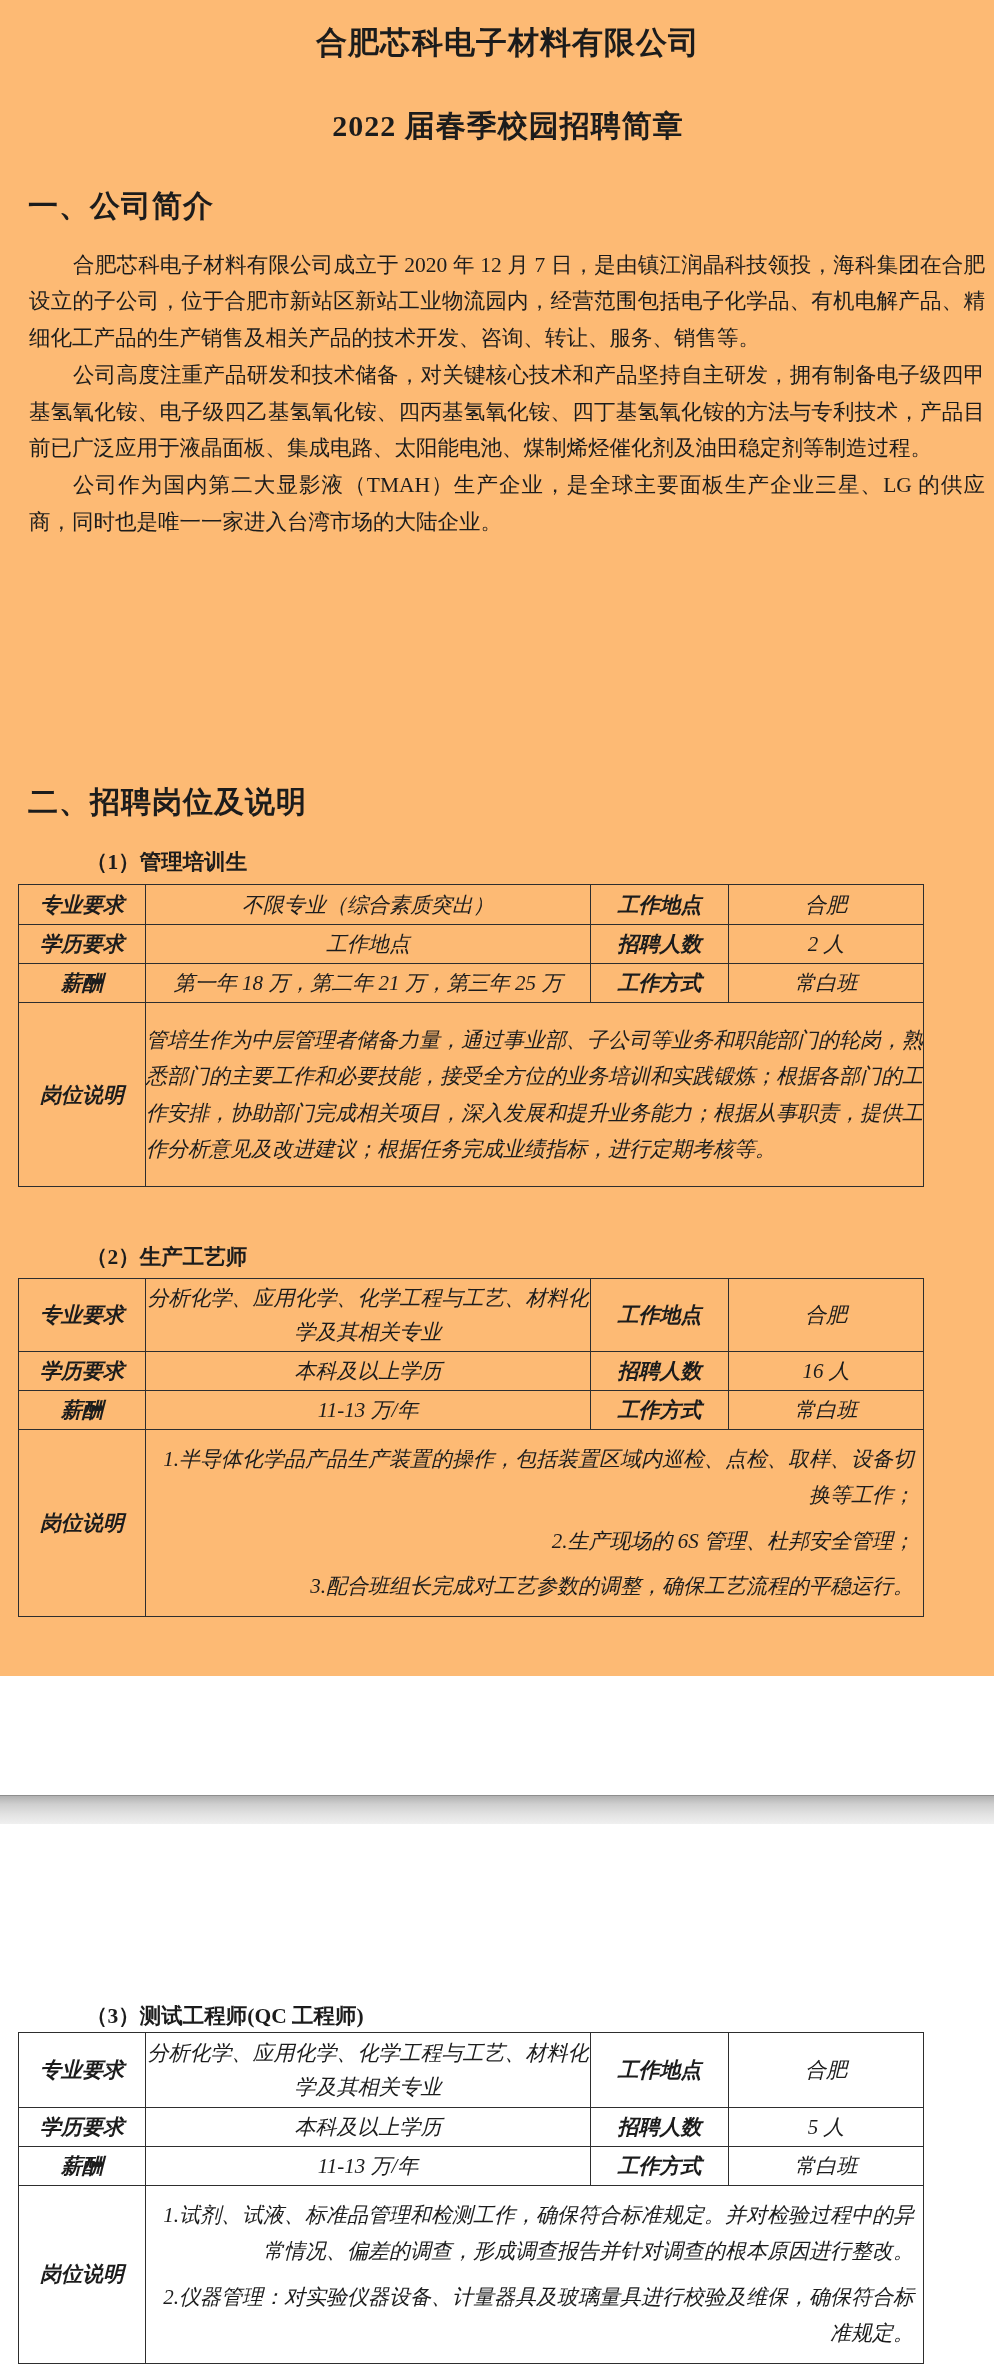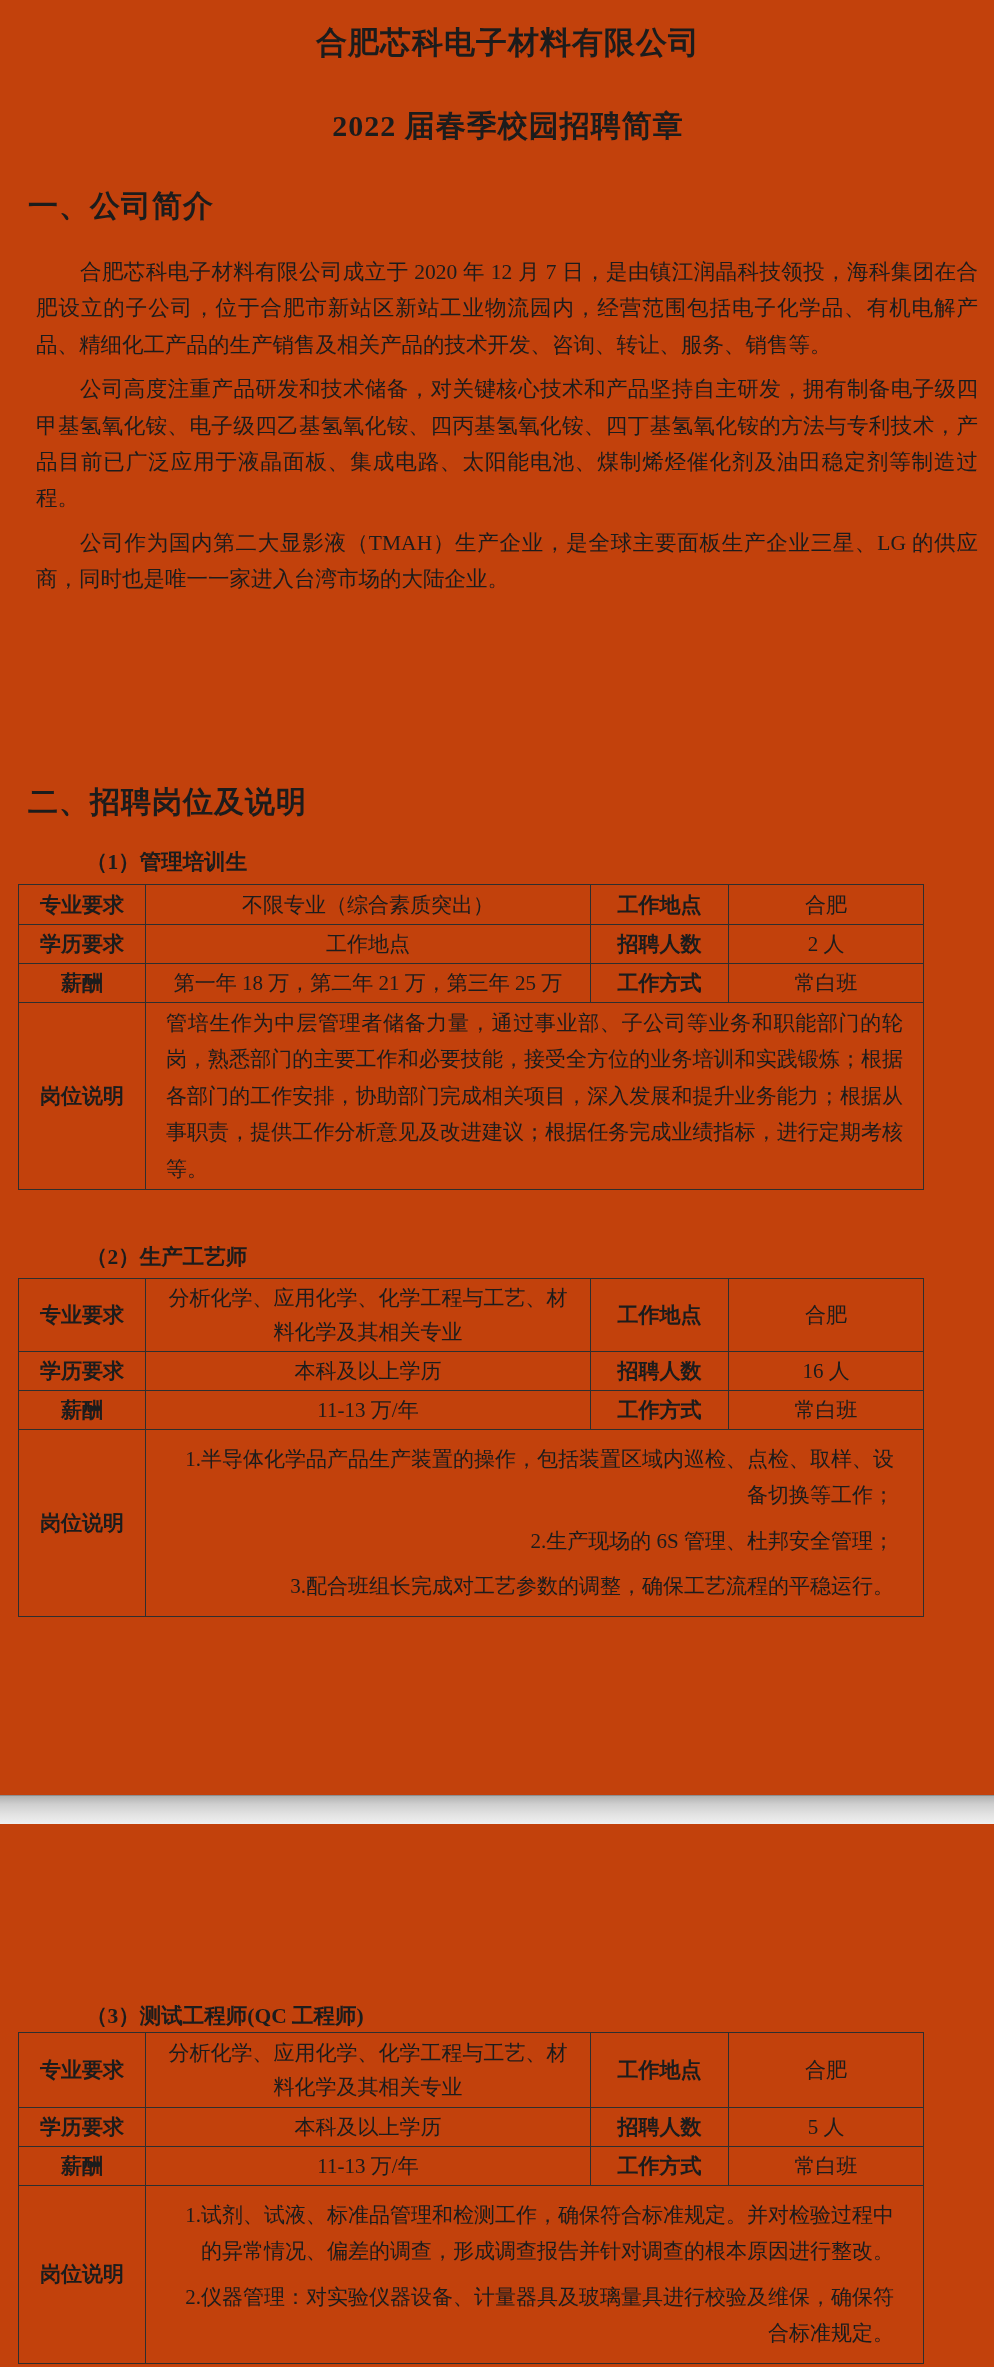--- a/index.html
+++ b/index.html
@@ -4,58 +4,59 @@
 <style>
   html,body{margin:0;padding:0;}
   body{
     width:994px;height:2367px;
     background:#ffffff;
     font-family:"Liberation Serif","DejaVu Serif",serif;
     color:#1c1c1c;
     position:relative;
     overflow:hidden;
   }
-  .page{position:relative;width:994px;height:2367px;background:#c2410c;}
+  .page{position:relative;width:994px;height:1676px;background:#fdba74;}
 
   .doc-title{
     position:absolute;top:22px;left:22px;right:0;
     text-align:center;font-size:31px;font-weight:bold;
     letter-spacing:1px;
   }
   .doc-subtitle{
     position:absolute;top:106px;left:22px;right:0;
     text-align:center;font-size:30px;font-weight:bold;
     letter-spacing:1px;
   }
   .h-section{
     position:absolute;left:28px;
     font-size:30px;font-weight:bold;letter-spacing:1px;
   }
   .paras{
     position:absolute;top:246px;left:28px;width:958px;
     font-size:21.5px;line-height:36.4px;
     text-align:justify;text-justify:inter-ideograph;
   }
-  .paras p{margin:8px;text-indent:44px;}
+  .paras p{margin:1px;text-indent:44px;}
 
   .sub-heading{
     position:absolute;left:86px;
     font-size:21.5px;font-weight:bold;
   }
 
   table.job{
     position:absolute;left:18px;width:905px;
     border-collapse:collapse;table-layout:fixed;
     font-size:21px;
   }
   table.job td{
     border:1.5px solid #2e2e2e;
     vertical-align:middle;
-    padding:2px 20px;
+    padding:2px 0;
     overflow:hidden;
+    font-style:italic;
   }
   td.lbl{font-weight:bold;text-align:center;padding:2px 2px;}
   td.val{text-align:center;line-height:34px;}
   td.desc{
     text-align:left;line-height:36.4px;
     padding:4px 12px 4px 10px;vertical-align:middle;
   }
   td.desc.just{text-align:justify;text-justify:inter-ideograph;}
   td.desc .dl{margin:9px;text-align:right;}
 

